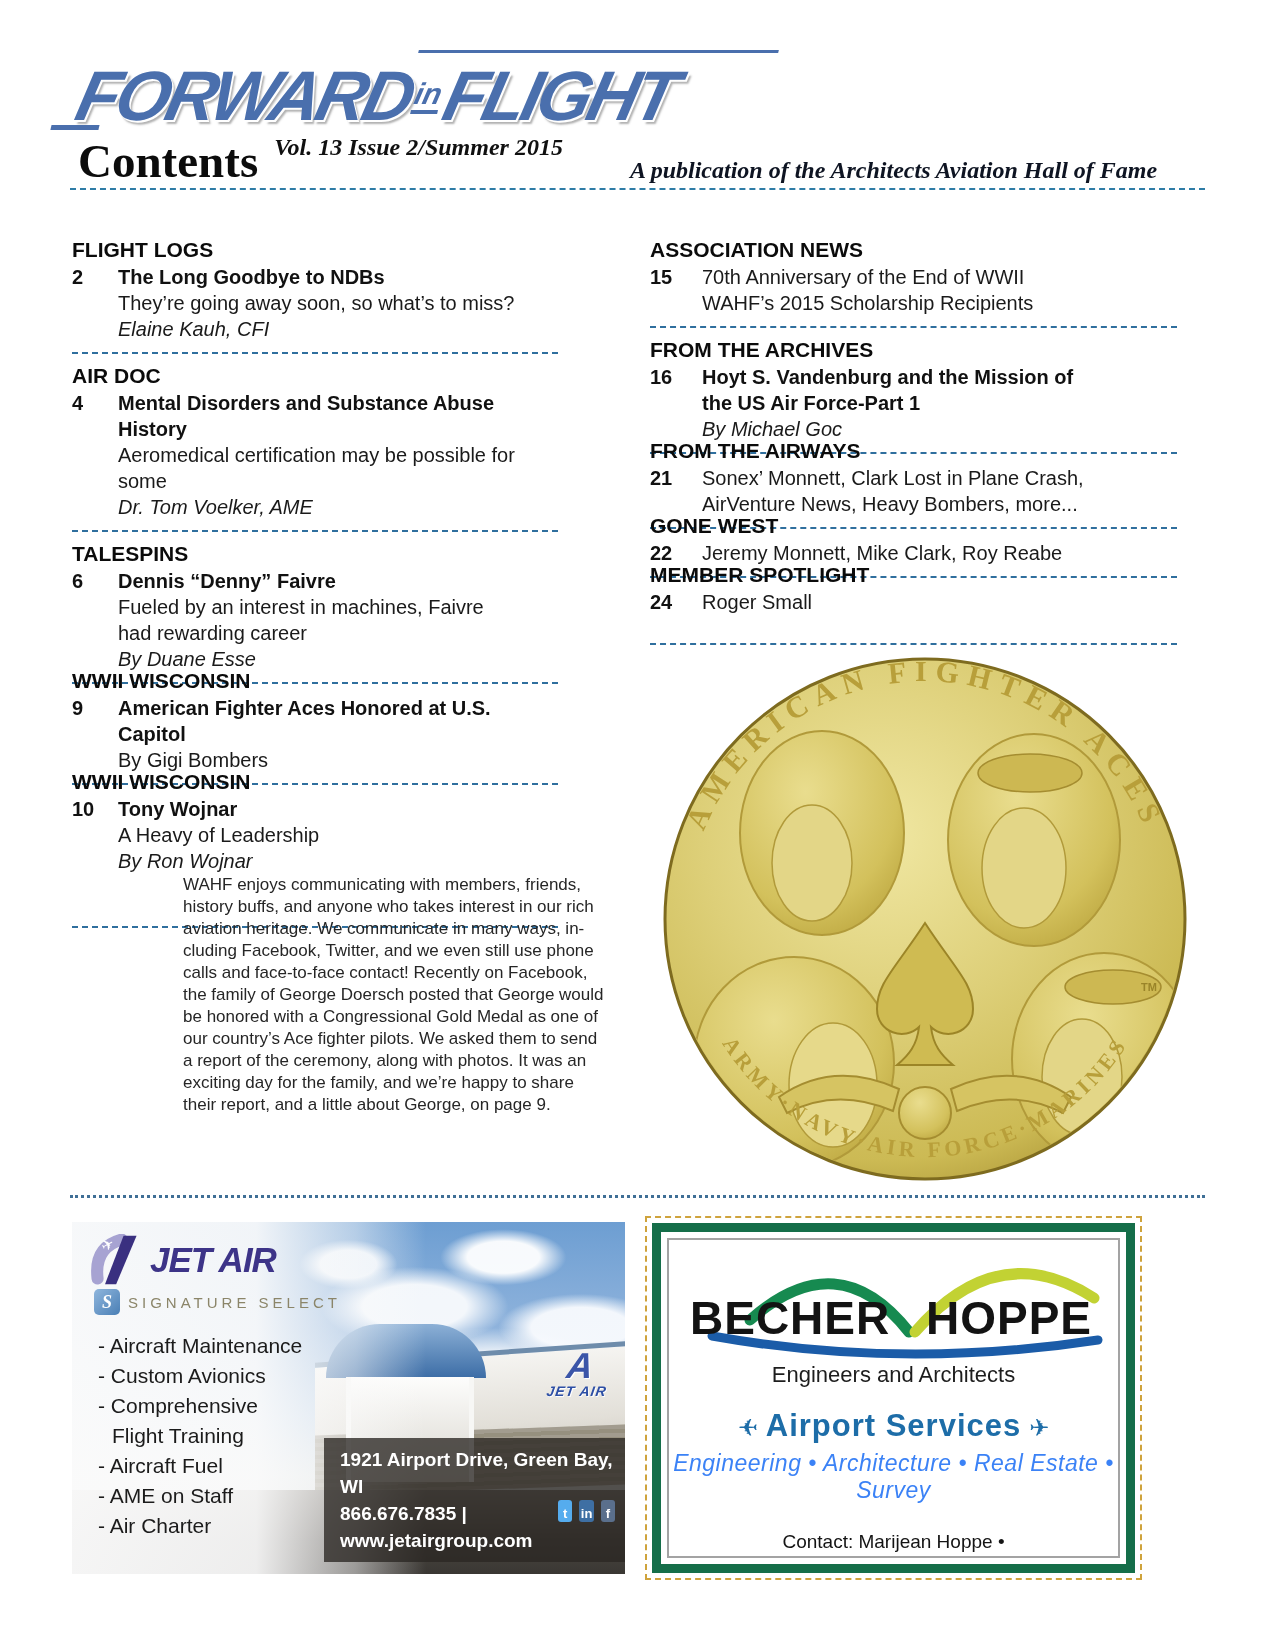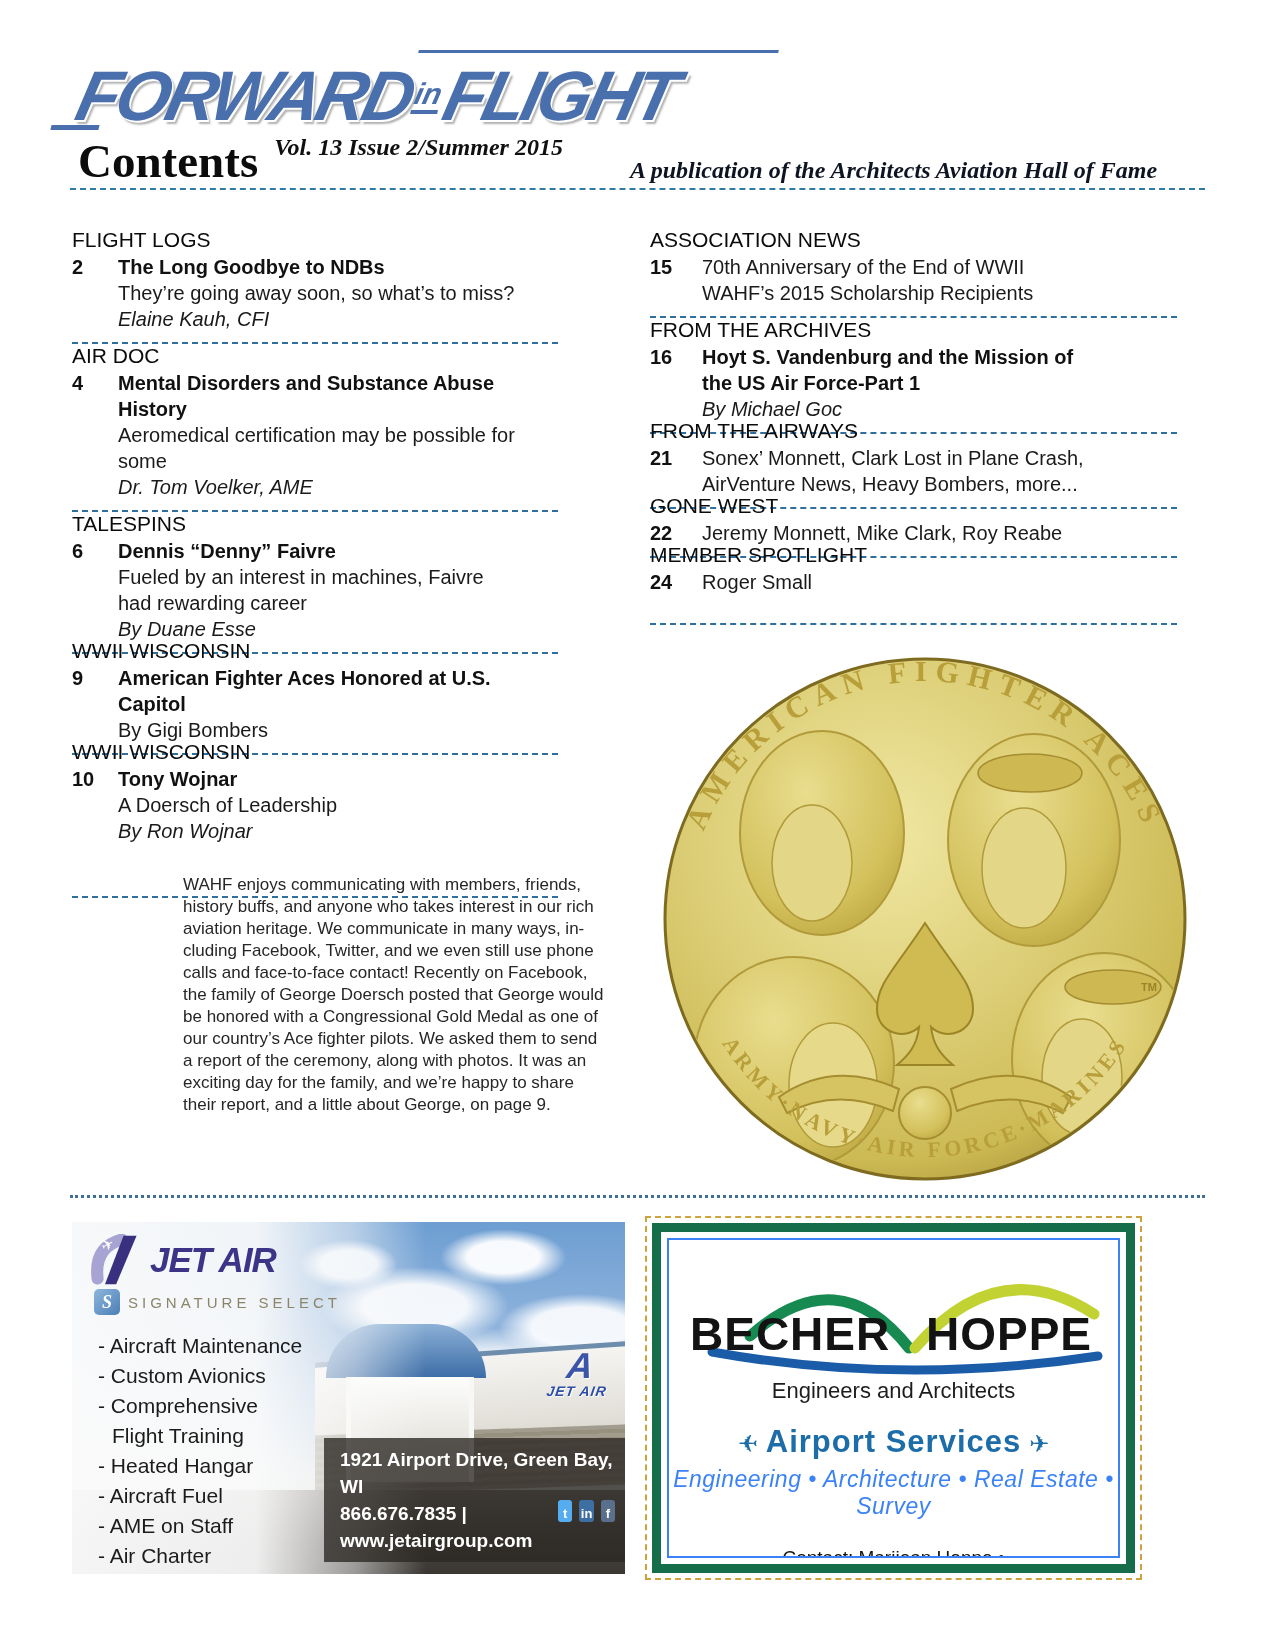--- a/index.html
+++ b/index.html
@@ -21,21 +21,21 @@
   .issue{font-family:"Liberation Serif",serif;font-weight:700;font-style:italic;font-size:24px;margin-left:16px;color:#101010;}
   .pubnote{position:absolute;left:552px;bottom:6px;font-family:"Liberation Serif",serif;font-weight:700;font-style:italic;
            font-size:24px;color:#0e1422;}
   .head-sep{position:absolute;left:70px;top:188px;width:1135px;border-top:2px dashed #2e7ca6;}
 
   
   .toc{position:absolute;top:228px;}
   .toc-left{left:72px;width:486px;}
   .toc-right{left:650px;width:527px;}
   .sec{padding-bottom:10px;}
-  .sec-head{font-weight:400;font-size:21px;line-height:24px;margin:0 0 2px;color:#0b0b0b;}
+  .sec-head{font-weight:700;font-size:21px;line-height:24px;margin:10px 0 2px;color:#0b0b0b;}
   .sec.cross .sec-head{margin-top:-15px;}
   .entry{display:grid;grid-template-columns:46px 1fr;margin-top:2px;}
   .toc-right .entry{grid-template-columns:52px 1fr;}
   .pg{font-weight:700;font-size:20px;line-height:26px;}
   .ti{font-weight:700;font-size:20px;line-height:26px;}
   .de{grid-column:2;font-size:20px;line-height:26px;color:#1a1a1a;}
   .au{grid-column:2;font-style:italic;font-size:20px;line-height:26px;color:#1a1a1a;}
   .sep{border-top:2px dashed #2f6f9e;height:0;}
   .pre{white-space:pre-line;}
 
@@ -91,21 +91,21 @@
   .soc{width:22px;height:22px;border-radius:3px;font-size:13px;font-weight:700;display:inline-grid;place-items:center;
        margin-left:7px;color:#fff;}
   .soc-t{background:#55acee;}
   .soc-in{background:#3e6fa3;}
   .soc-f{background:#5a6f8c;}
 
   
   .ad-becher{position:absolute;left:645px;top:1216px;width:497px;height:364px;box-sizing:border-box;
              border:2px dashed #cfa33c;padding:5px;background:#fff;}
   .bh-green{border:9px solid #156e49;height:100%;box-sizing:border-box;padding:6px;}
-  .bh-inner{border:2px solid #3b82f6;height:100%;box-sizing:border-box;text-align:center;padding-top:16px;overflow:hidden;}
+  .bh-inner{border:2px solid #a3a3a3;height:100%;box-sizing:border-box;text-align:center;padding-top:0;overflow:hidden;}
   .bh-logo{width:432px;height:122px;margin:0 auto;display:block;}
   .bh-tagline{font-size:22px;color:#1d1d1d;margin-top:0;}
   .bh-airport{margin-top:20px;font-weight:700;font-size:31px;color:#1d6da8;letter-spacing:1px;}
   .bh-plane{display:inline-block;font-size:24px;font-weight:400;margin:0 8px;}
   .bh-plane.left{transform:scaleX(-1);}
   .bh-services{margin-top:6px;font-style:italic;font-size:23px;color:#3b82f6;letter-spacing:.5px;}
   .bh-contact{margin-top:24px;font-size:19px;line-height:27px;color:#141414;}
 </style>
 </head>
 <body>
@@ -164,21 +164,21 @@
         <span class="ti">American Fighter Aces Honored at U.S. Capitol</span>
         <span class="de pre">By Gigi Bombers</span>
       </div>
     </div>
     <div class="sep"></div>
     <div class="sec cross">
       <div class="sec-head">WWII WISCONSIN</div>
       <div class="entry">
         <span class="pg">10</span>
         <span class="ti">Tony Wojnar</span>
-        <span class="de pre">A Doersch of Leadership</span>
+        <span class="de pre">A Heavy of Leadership</span>
         <span class="au">By Ron Wojnar</span>
       </div>
     </div>
     <div class="sep" style="margin-top:42px"></div>
   </div>
 
   <div class="toc toc-right">
     <div class="sec">
       <div class="sec-head">ASSOCIATION NEWS</div>
       <div class="entry">
@@ -309,21 +309,20 @@
       </div>
       <div class="ja-sig">
         <span class="ja-sig-badge">S</span>
         <span class="ja-sig-text">SIGNATURE SELECT</span>
       </div>
       <ul class="ja-list">
         <li>Aircraft Maintenance</li>
         <li>Custom Avionics</li>
         <li>Comprehensive
 Flight Training</li>
-        <li>Heated Hangar</li>
         <li>Aircraft Fuel</li>
         <li>AME on Staff</li>
         <li>Air Charter</li>
       </ul>
     </div>
     <div class="ja-addr">
       <div>1921 Airport Drive, Green Bay, WI</div>
       <div class="ja-soc-row">
         <span>866.676.7835 | www.jetairgroup.com</span>
         <span class="soc soc-t">t</span>

